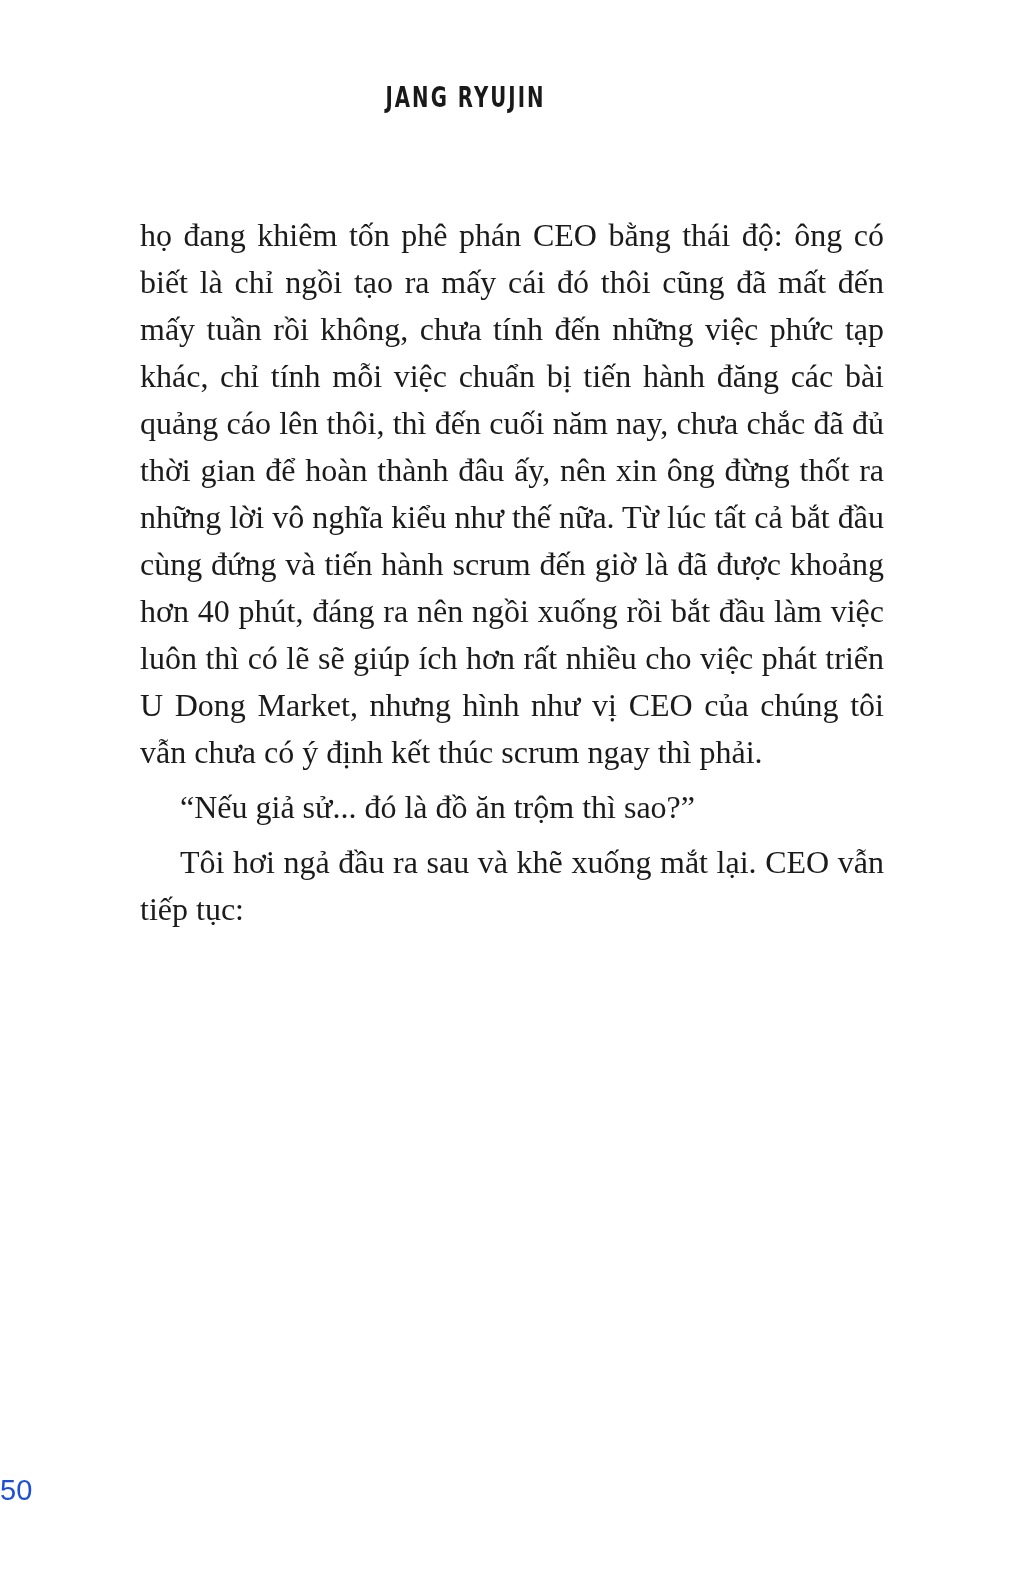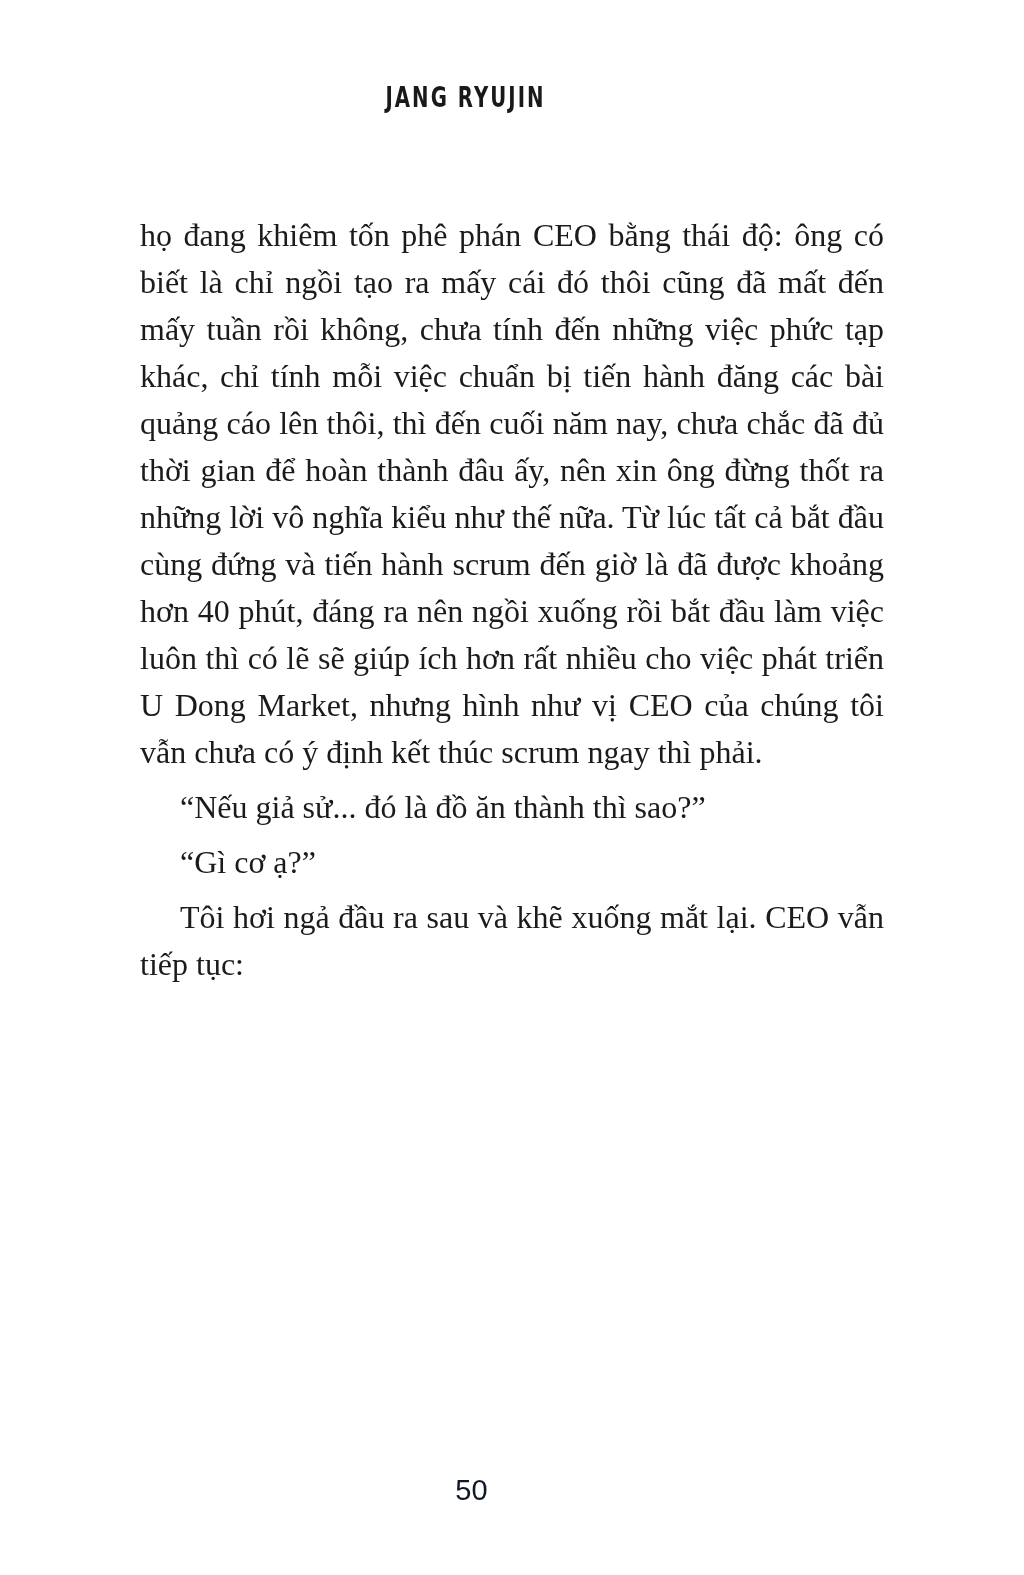--- a/index.html
+++ b/index.html
@@ -50,36 +50,34 @@
     text-indent: 0;
   }
   .text-block p.indented {
     text-indent: 40px;
   }
   .page-number {
     position: absolute;
     top: 1474px;
     left: 0;
     right: 0;
-    text-align: center;
+    text-align: left;
     font-family: "Liberation Sans", "DejaVu Sans", sans-serif;
     font-size: 29px;
-    color: #0f172a;
-    margin-left: 12px;
+    color: #1d4ed8;
   }
 </style>
 </head>
 <body>
 
 <div class="page">
 
   <div class="running-header">JANG RYUJIN</div>
 
   <div class="text-block">
     <p class="opening">họ đang khiêm tốn phê phán CEO bằng thái độ: ông có biết là chỉ ngồi tạo ra mấy cái đó thôi cũng đã mất đến mấy tuần rồi không, chưa tính đến những việc phức tạp khác, chỉ tính mỗi việc chuẩn bị tiến hành đăng các bài quảng cáo lên thôi, thì đến cuối năm nay, chưa chắc đã đủ thời gian để hoàn thành đâu ấy, nên xin ông đừng thốt ra những lời vô nghĩa kiểu như thế nữa. Từ lúc tất cả bắt đầu cùng đứng và tiến hành scrum đến giờ là đã được khoảng hơn 40 phút, đáng ra nên ngồi xuống rồi bắt đầu làm việc luôn thì có lẽ sẽ giúp ích hơn rất nhiều cho việc phát triển U Dong Market, nhưng hình như vị CEO của chúng tôi vẫn chưa có ý định kết thúc scrum ngay thì phải.</p>
-    <p class="indented">“Nếu giả sử... đó là đồ ăn thành thì sao?”</p>
-    <p class="indented">“Gì cơ ạ?”</p>
+    <p class="indented">“Nếu giả sử... đó là đồ ăn trộm thì sao?”</p>
     <p class="indented">Tôi hơi ngả đầu ra sau và khẽ xuống mắt lại. CEO vẫn tiếp tục:</p>
   </div>
 
   <div class="page-number">50</div>
 
 </div>
 
 </body></html>

